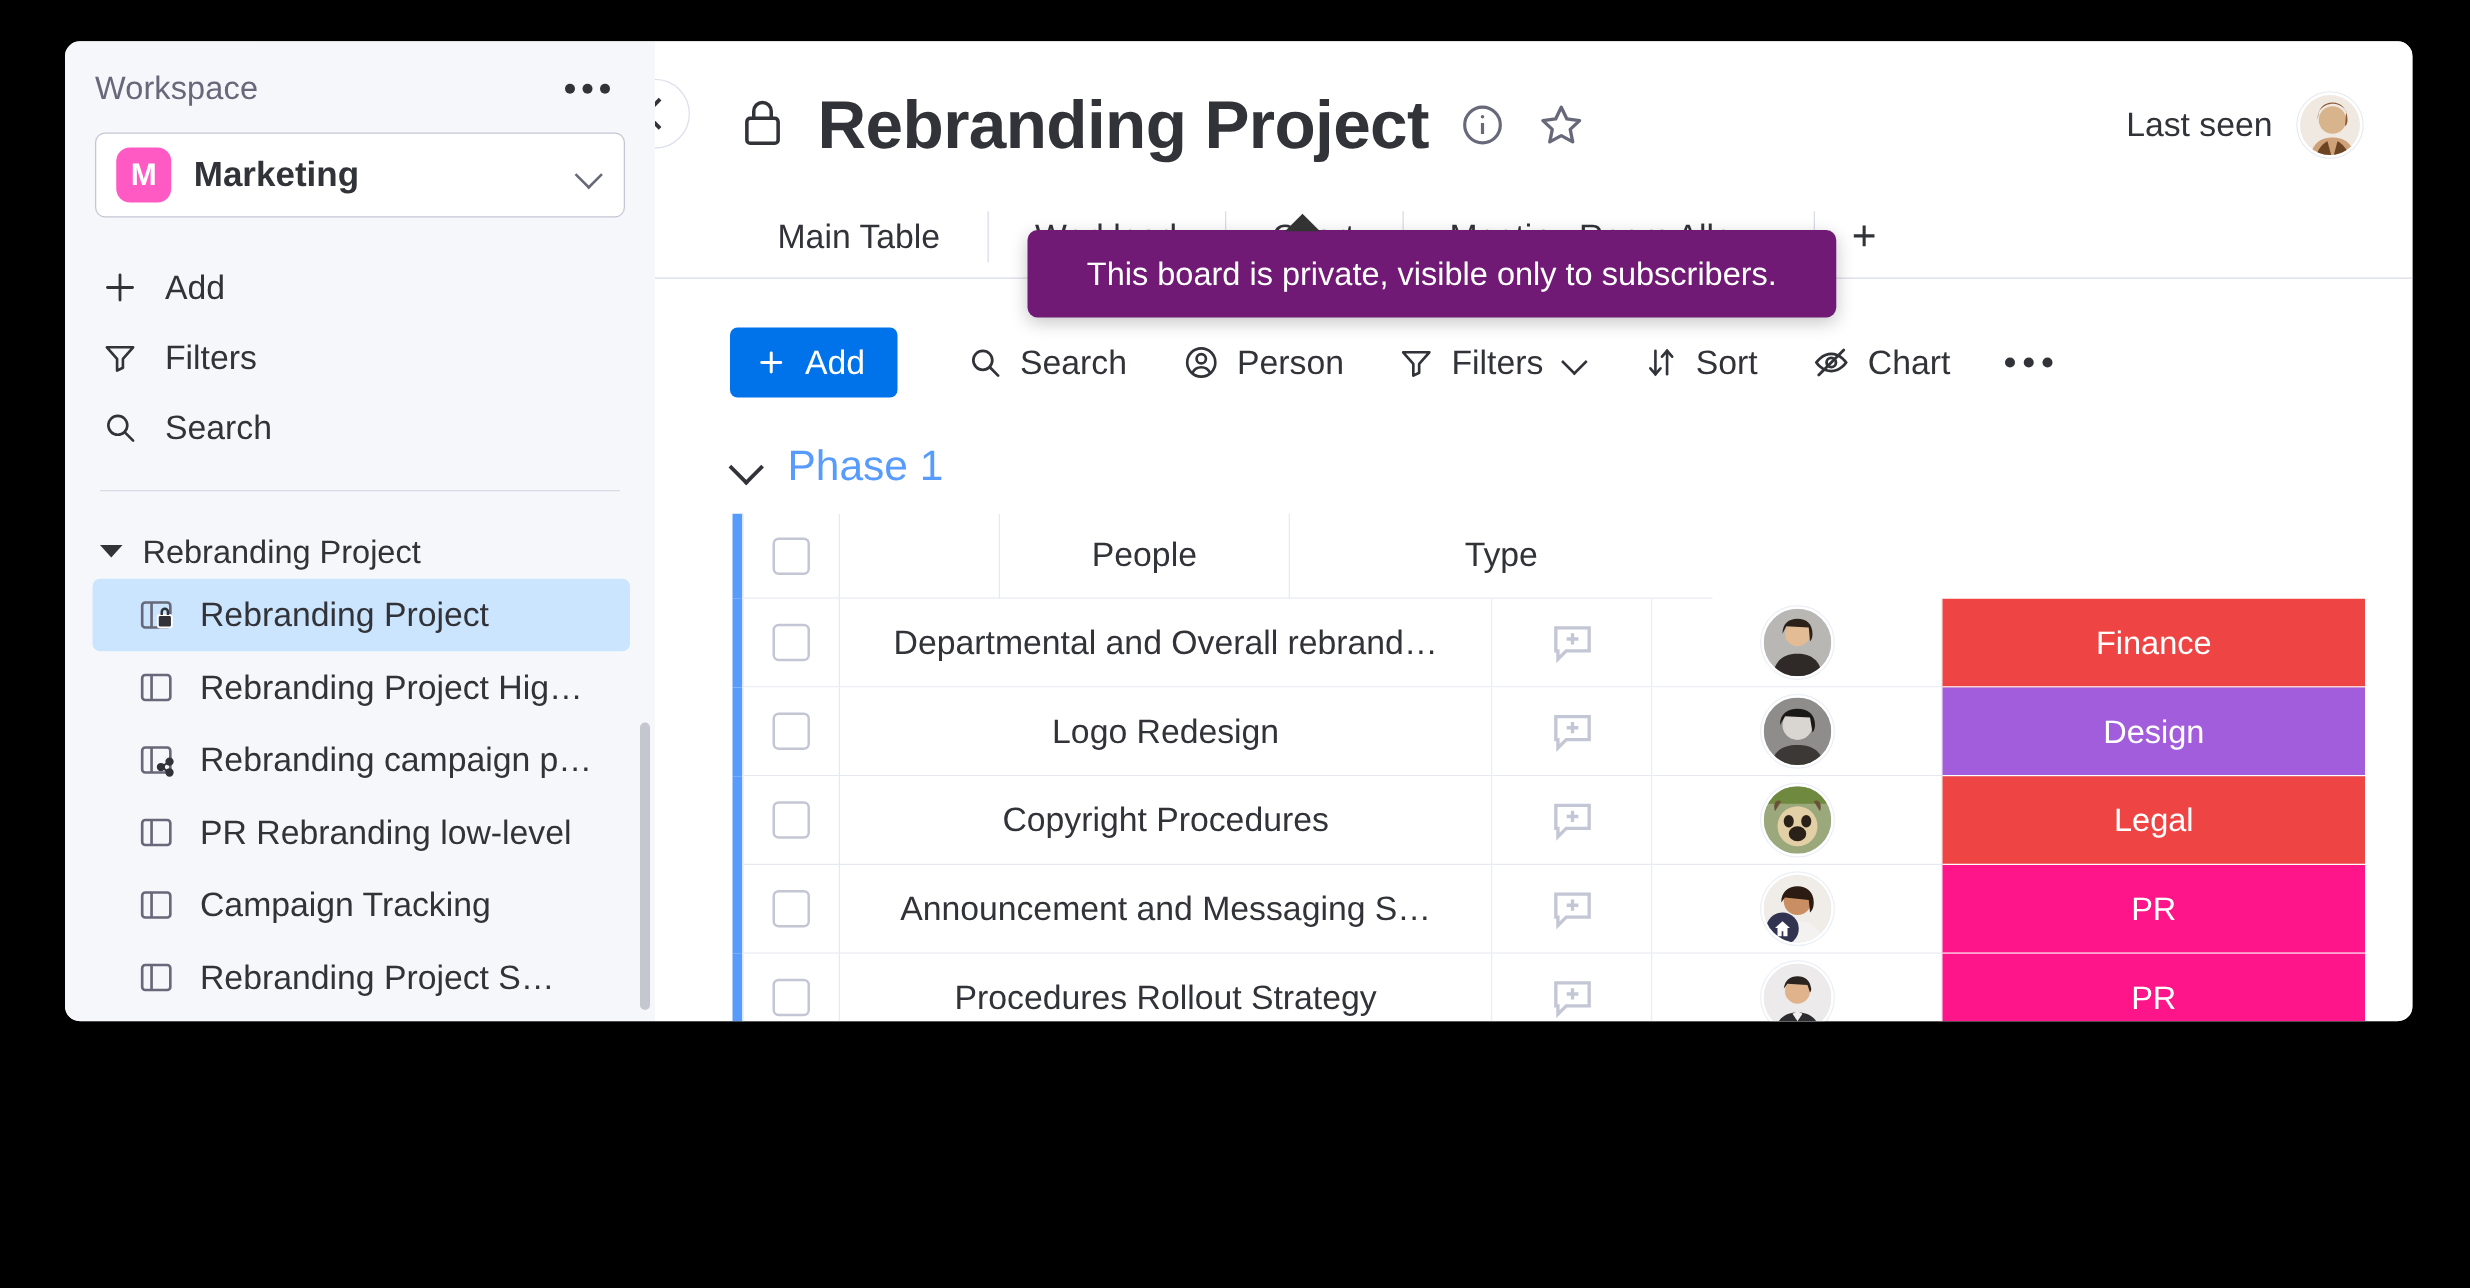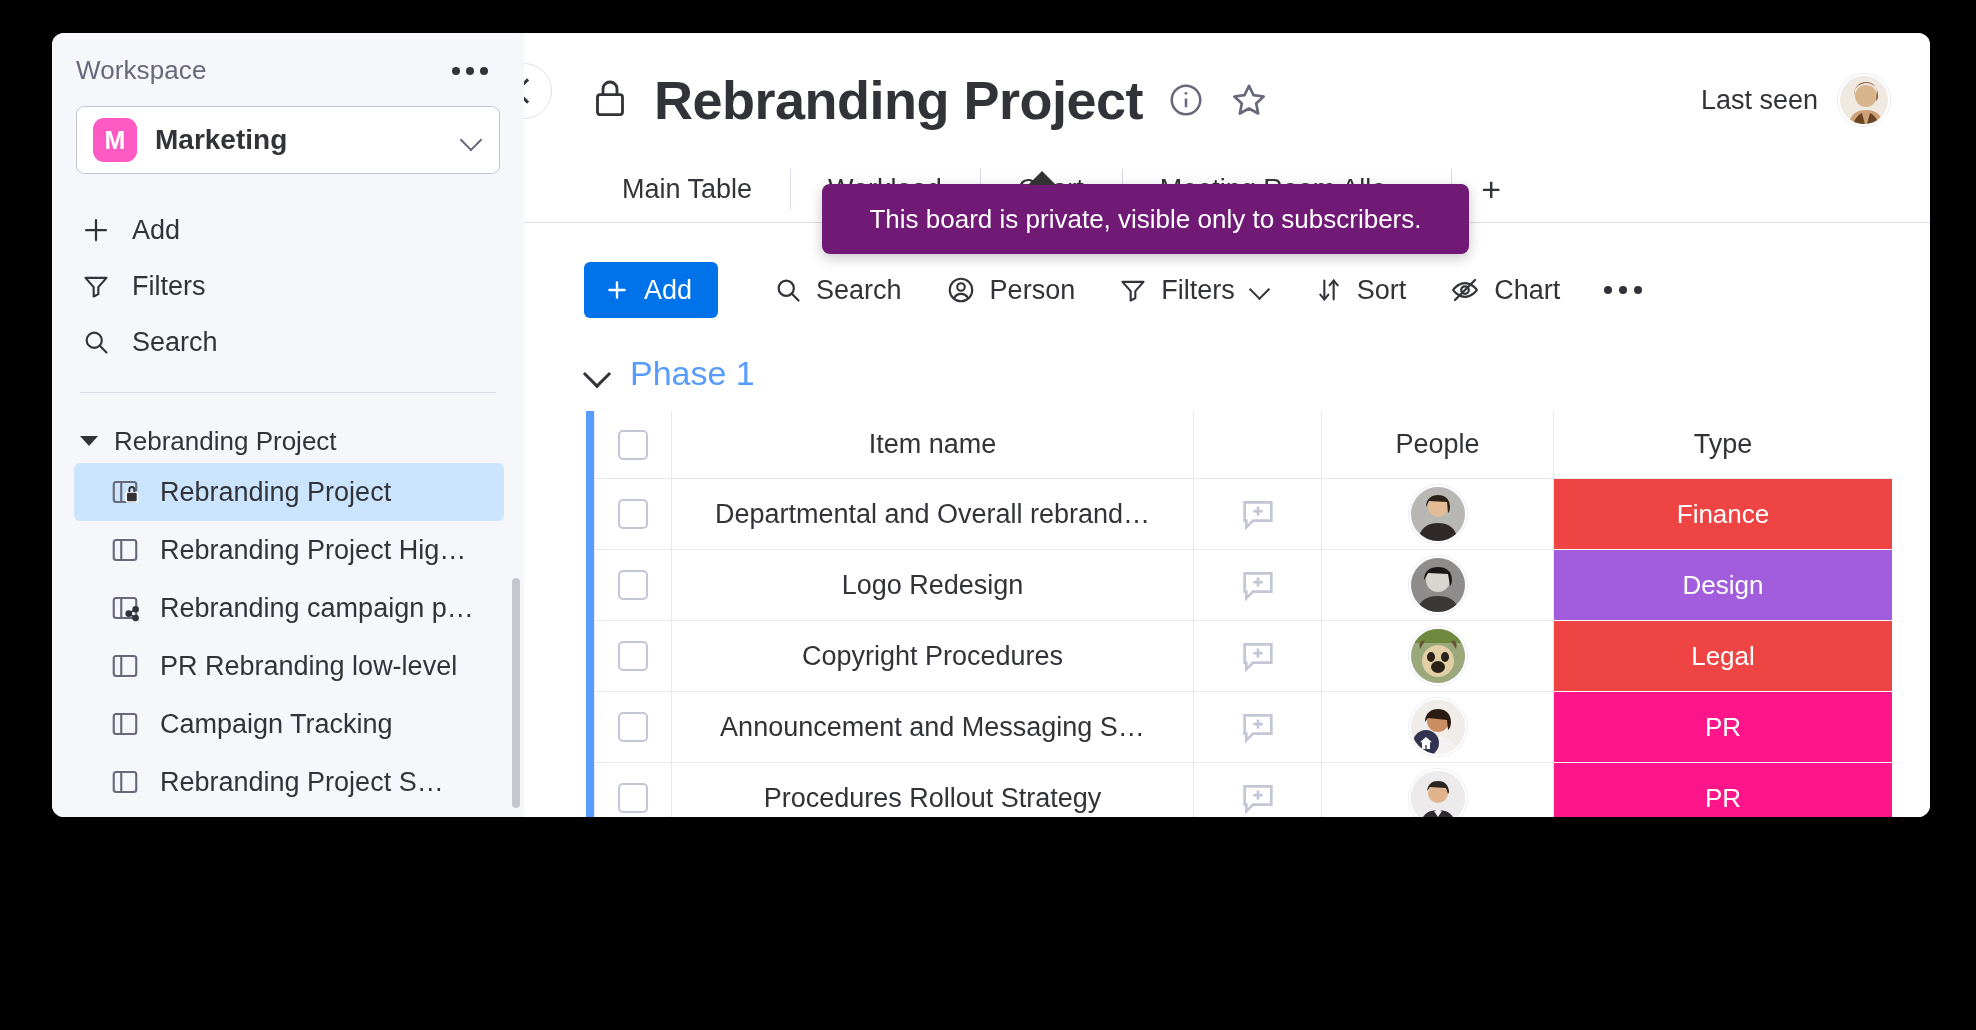--- a/index.html
+++ b/index.html
@@ -510,23 +510,20 @@
         <span class="g-title">Phase 1</span>
       </div>
 
       <div class="table">
 
         <div class="trow header">
           <div class="accent head"></div>
           <div class="cell c-check">
             <span class="chk"></span>
           </div>
-          <div class="cell c-name">
-            <span class="hdr-text">Item name</span>
-          </div>
           <div class="cell c-chat"></div>
           <div class="cell c-people">
             <span class="hdr-text">People</span>
           </div>
           <div class="cell c-type hdr">
             <span class="hdr-text">Type</span>
           </div>
         </div>
 
         <div class="trow">

